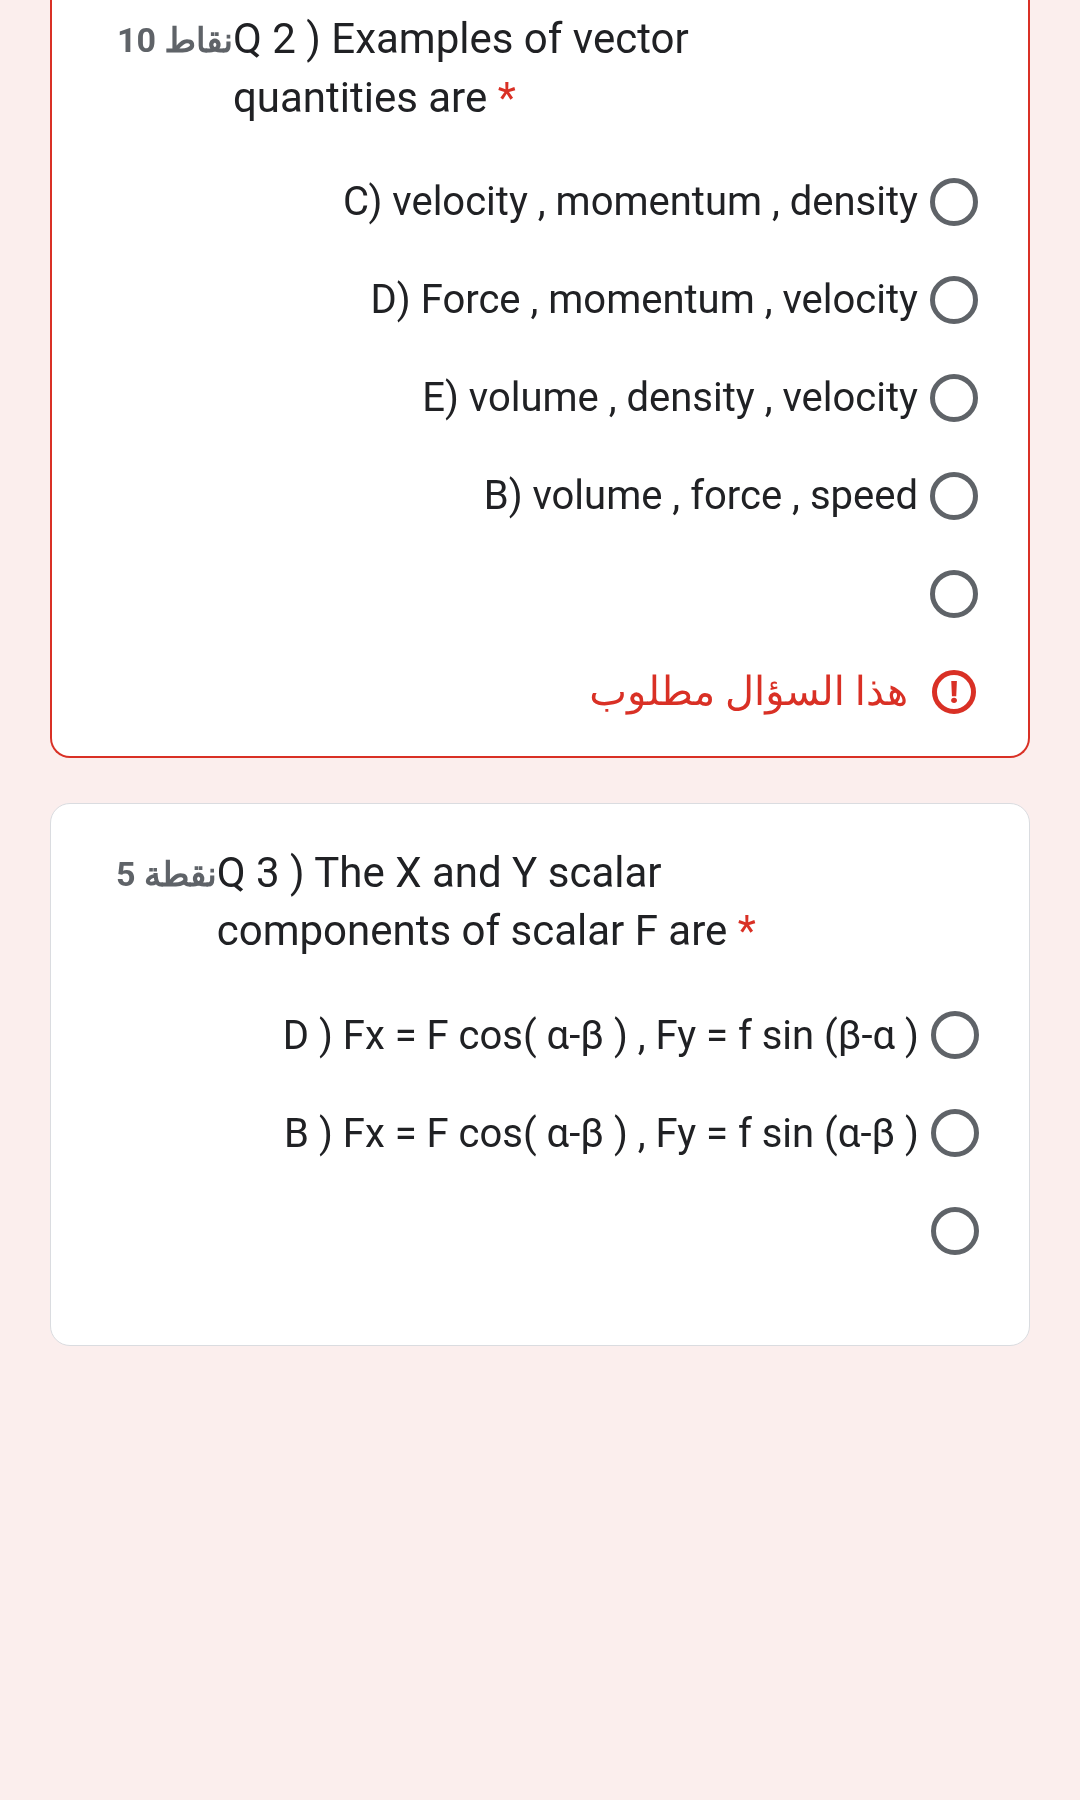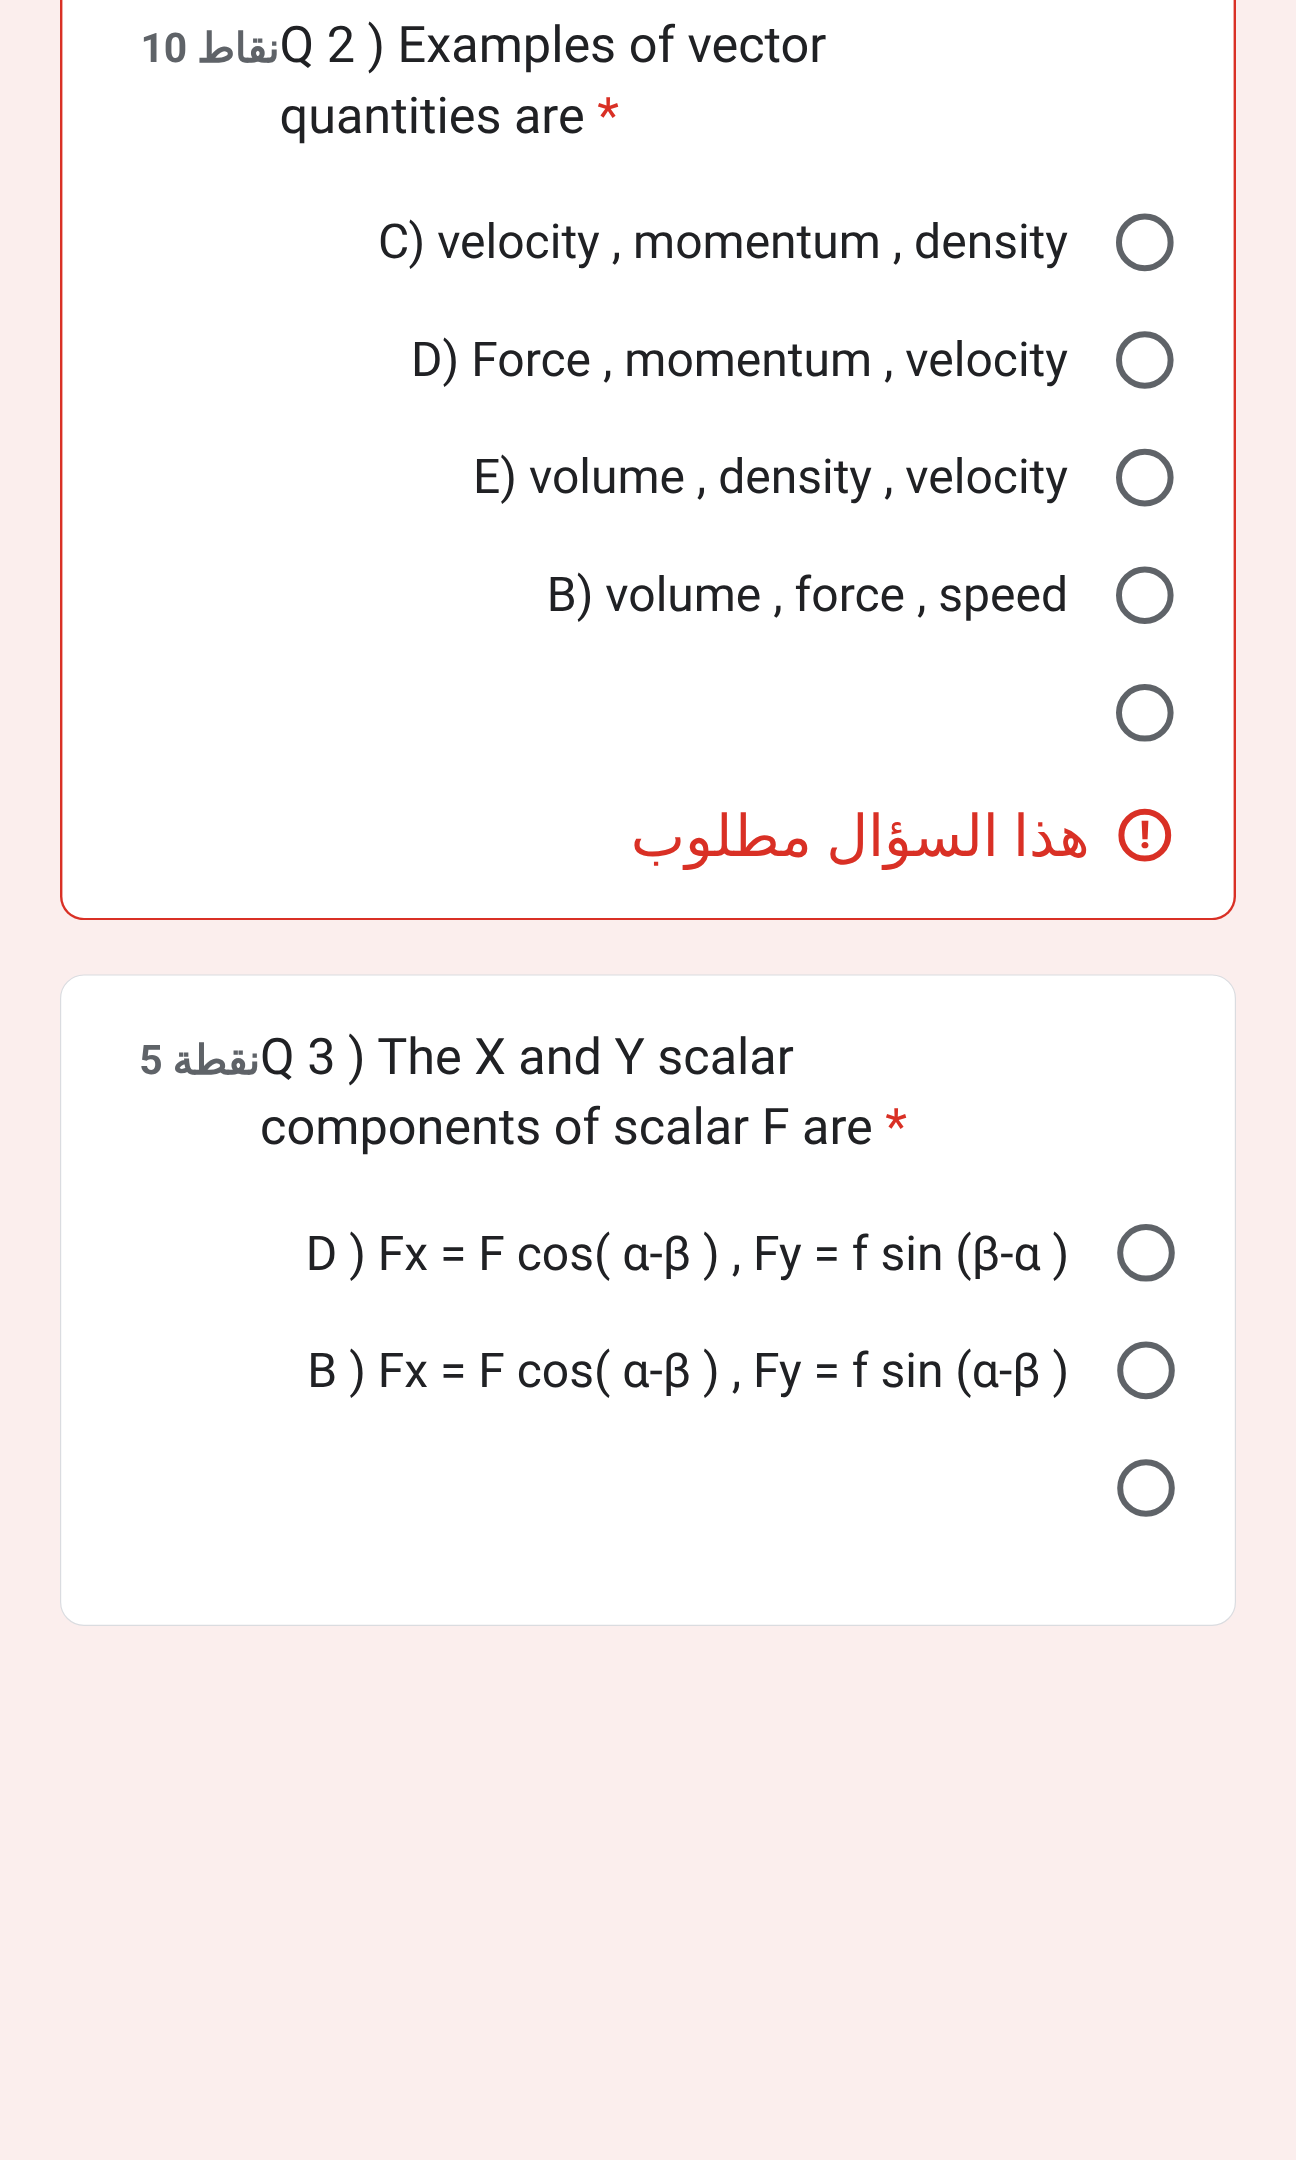--- a/index.html
+++ b/index.html
@@ -52,21 +52,21 @@
       line-height: 1.4;
       flex: 1;
     }
     .asterisk { color: #d93025; }
     .options { margin-top: 50px; }
     .option-row {
       display: flex;
       flex-direction: row-reverse;
       align-items: center;
       margin-bottom: 50px;
-      gap: 40px;
+      gap: 12px;
     }
     .radio {
       width: 48px;
       height: 48px;
       border: 5px solid #5f6368;
       border-radius: 50%;
       flex-shrink: 0;
     }
     .option-label {
       color: #202124;
@@ -96,21 +96,21 @@
       display: flex;
       align-items: center;
       justify-content: center;
       color: #d93025;
       font-size: 32px;
       font-weight: 900;
       line-height: 1;
     }
     .required-text {
       color: #d93025;
-      font-size: 48px;
+      font-size: 40px;
     }
   </style>
 </head>
 <body>
 
 <div class="card error">
   <div class="header-row">
     <div class="question-title">
       <span>Q 2 ) Examples of vector</span><br>
       <span>quantities are</span>

